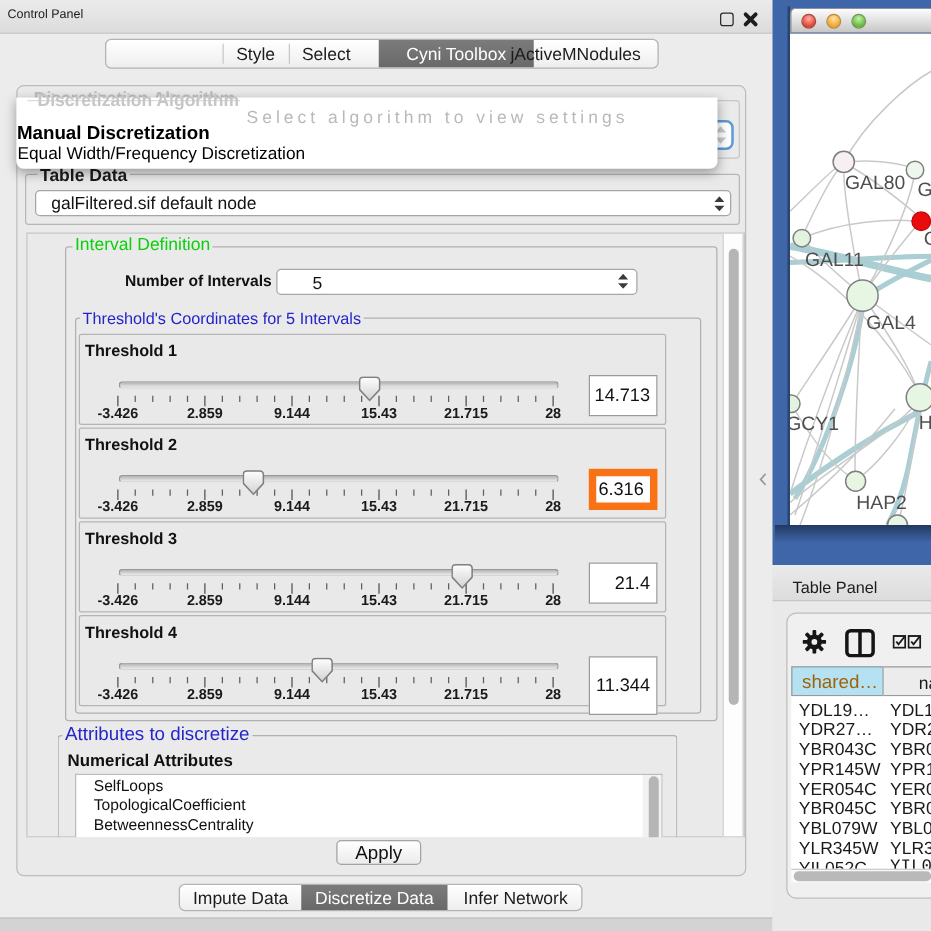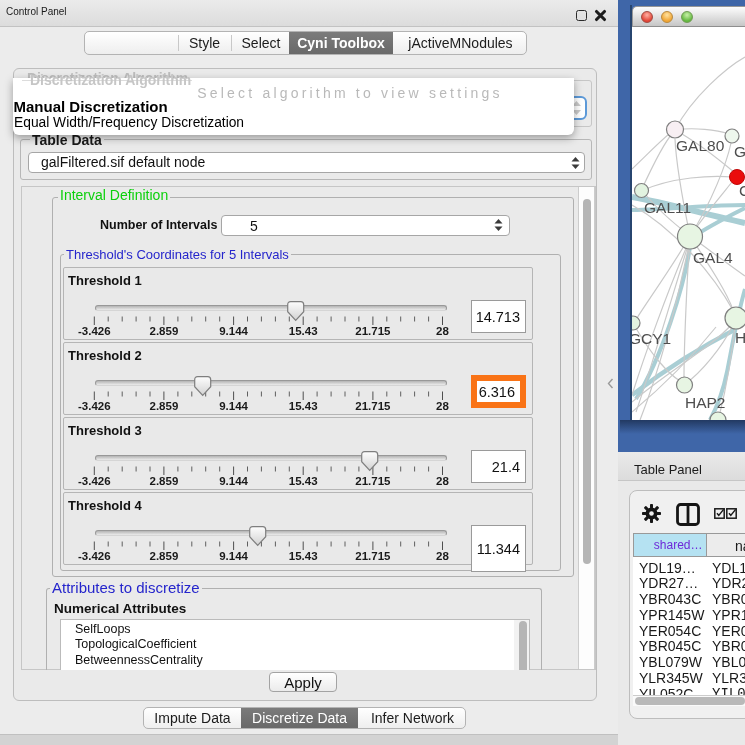--- a/index.html
+++ b/index.html
@@ -23,21 +23,21 @@
     <div class="tseg" style="left:0px;width:93px;margin-top:40px;"><svg width="14" height="17" style="margin-right:5px" viewBox="0 0 14 17">
         <path d="M3.5,5 V15 M3.5,9.5 Q3.5,7.5 6,7.5 L8,7.5 M3.5,14.5 L8,14.5" stroke="#909090" stroke-width="1.1" fill="none"></path>
         <circle cx="3.5" cy="3.8" r="2.4" fill="#5aa55c" stroke="#417f43" stroke-width="0.9"></circle>
         <circle cx="9.5" cy="8" r="2.4" fill="#5aa55c" stroke="#417f43" stroke-width="0.9"></circle>
         <circle cx="9.5" cy="14" r="2.4" fill="#5aa55c" stroke="#417f43" stroke-width="0.9"></circle>
       </svg>Network</div>
     <div class="abs" style="left:93px;top:3px;bottom:3px;width:1px;background:#c8c8c8;"></div>
     <div class="tseg" style="left:93px;width:53px;">Style</div>
     <div class="abs" style="left:146px;top:3px;bottom:3px;width:1px;background:#c8c8c8;"></div>
     <div class="tseg" style="left:146px;width:60px;">Select</div>
-    <div class="tseg" style="left:204px;width:104px;background:linear-gradient(#7b7b7b,#696969);color:#fff;font-weight:bold;">Cyni Toolbox</div>
+    <div class="tseg" style="left:218px;width:124px;background:linear-gradient(#7b7b7b,#696969);color:#fff;">Cyni Toolbox</div>
     <div class="tseg" style="left:308px;width:135px;">jActiveMNodules</div>
   </div>
 <div class="abs" style="left:13px;top:68px;width:584px;height:633px;background:#eaeaea;border:1px solid #bdbdbd;border-radius:6px;"></div>
 <div class="abs" style="left:20px;top:80px;width:572px;height:47px;border:1px solid #c6c6c6;border-radius:3px;"></div>
 <div class="grouplbl" style="left:25px;top:72px;color:#bdbdbd;font-size:14px;font-weight:bold;">Discretization Algorithm</div>
 <div class="abs" style="left:28px;top:96px;width:559px;height:24px;background:#fff;border:2.6px solid #5c99d8;border-radius:6px;"></div>
 <svg class="abs" style="left:572px;top:101px;" width="9" height="14">
     <polygon points="4.5,0 9,5 0,5" fill="#c9c9c9"></polygon>
     <polygon points="4.5,14 9,9 0,9" fill="#c9c9c9"></polygon>
   </svg>
@@ -331,21 +331,21 @@
     <line x1="12" y1="2" x2="12" y2="21" stroke="#151515" stroke-width="2.8"></line>
   </svg>
 <svg class="abs" style="left:714px;top:508px;" width="11" height="11">
     <rect x="0.8" y="0.8" width="9.4" height="9.4" fill="none" stroke="#1a1a1a" stroke-width="1.5"></rect>
     <path d="M3,5.2 L4.8,7.4 L9.6,1.4" stroke="#1a1a1a" stroke-width="1.5" fill="none"></path>
   </svg>
 <svg class="abs" style="left:726px;top:508px;" width="11" height="11">
     <rect x="0.8" y="0.8" width="9.4" height="9.4" fill="none" stroke="#1a1a1a" stroke-width="1.5"></rect>
     <path d="M3,5.2 L4.8,7.4 L9.6,1.4" stroke="#1a1a1a" stroke-width="1.5" fill="none"></path>
   </svg>
-<div class="abs" style="left:633px;top:533px;width:73.5px;height:24px;background:#b5e2f2;border:1px solid #999;display:flex;align-items:center;justify-content:flex-end;padding-right:3px;font-size:12px;color:#6d28d9;">shared…</div>
+<div class="abs" style="left:633px;top:533px;width:73.5px;height:24px;background:#b5e2f2;border:1px solid #999;display:flex;align-items:center;justify-content:flex-end;padding-right:3px;font-size:15px;color:#a16207;">shared…</div>
 <div class="abs" style="left:706.5px;top:533px;width:38.5px;height:24px;background:#ececec;border-top:1px solid #999;border-bottom:1px solid #999;"></div>
 <div class="abs" style="left:735px;top:538px;font-size:14px;color:#1a1a1a;">na</div>
 <div class="abs" style="left:633px;top:557px;width:112px;height:138px;background:#fff;overflow:hidden;"></div>
 <div class="abs" style="left:639px;top:559.5px;font-size:14px;color:#1a1a1a;">YDL19…</div>
 <div class="abs" style="left:712px;top:559.5px;font-size:14px;color:#1a1a1a;">YDL1</div>
 <div class="abs" style="left:639px;top:575.25px;font-size:14px;color:#1a1a1a;">YDR27…</div>
 <div class="abs" style="left:712px;top:575.25px;font-size:14px;color:#1a1a1a;">YDR2</div>
 <div class="abs" style="left:639px;top:591.0px;font-size:14px;color:#1a1a1a;">YBR043C</div>
 <div class="abs" style="left:712px;top:591.0px;font-size:14px;color:#1a1a1a;">YBR0</div>
 <div class="abs" style="left:639px;top:606.75px;font-size:14px;color:#1a1a1a;">YPR145W</div>

